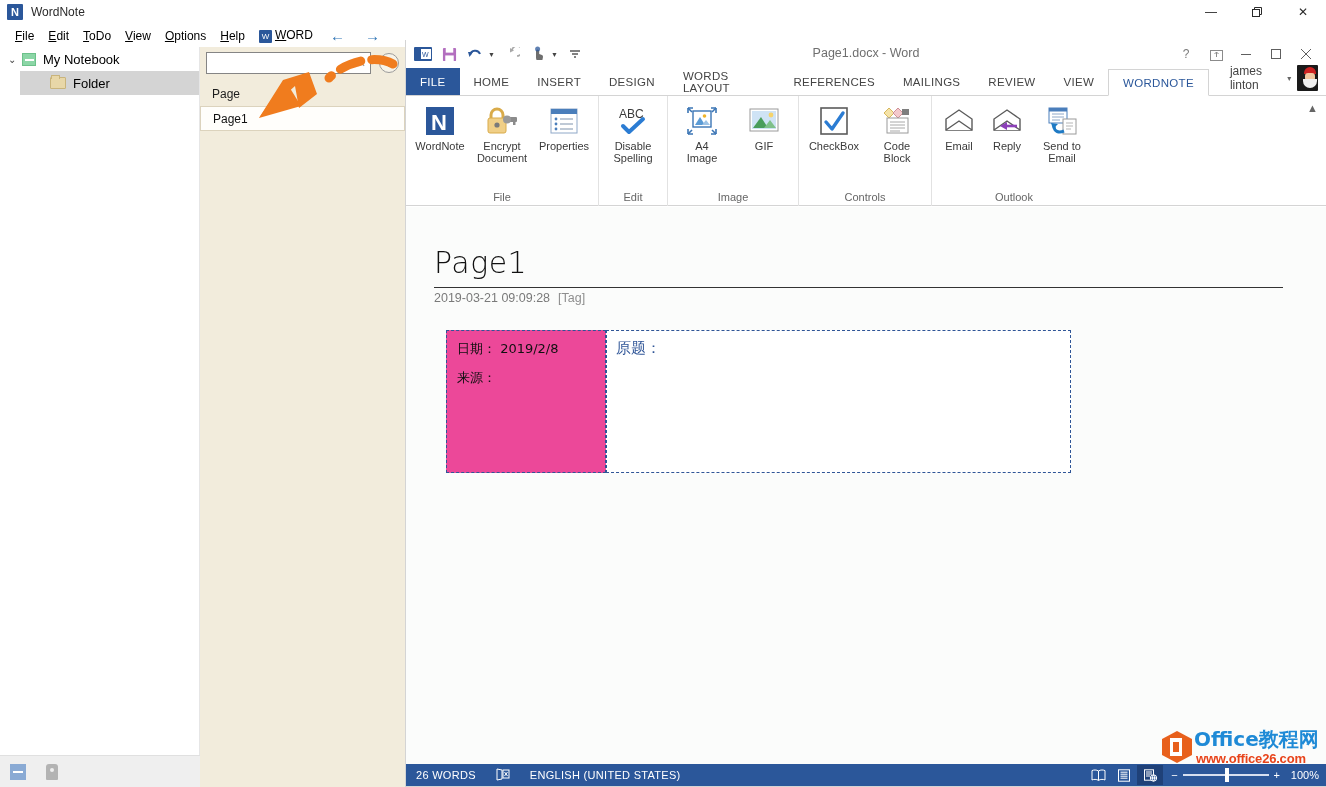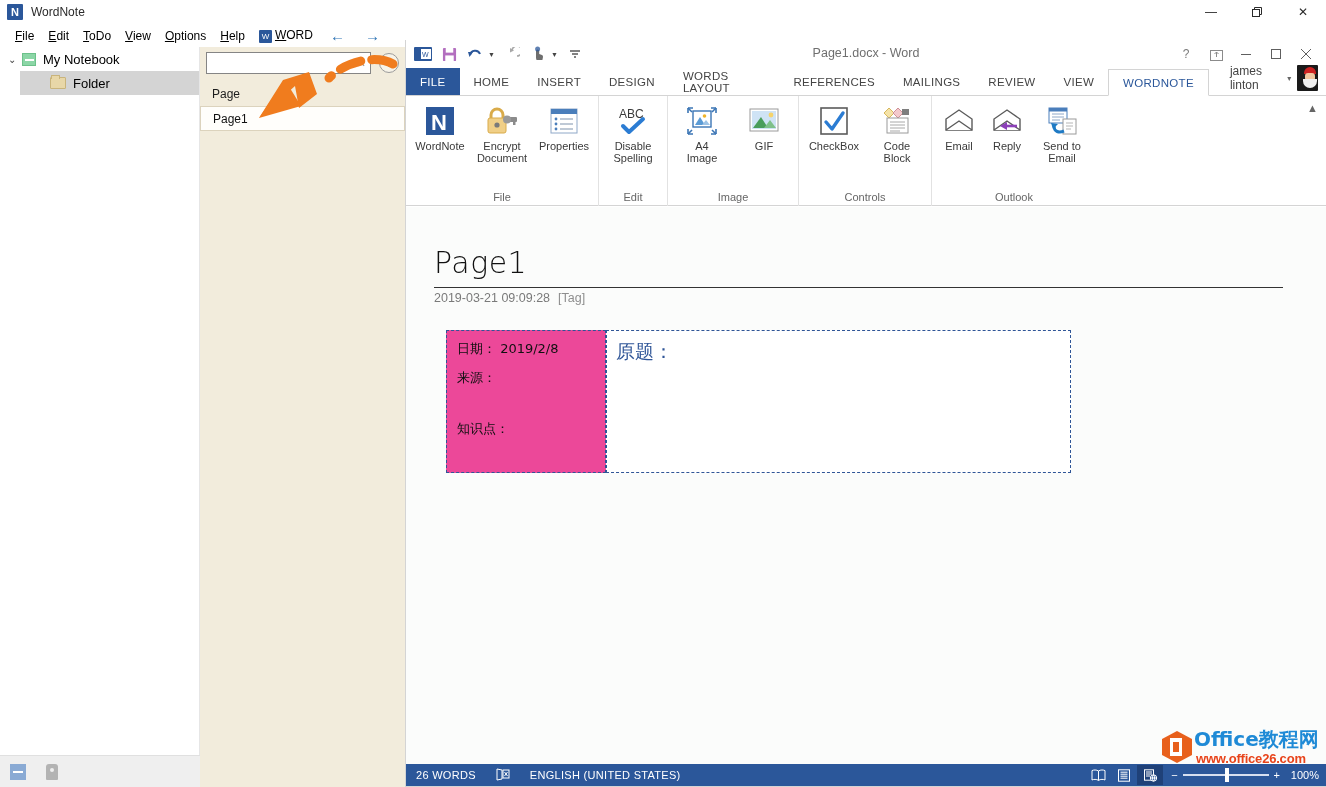--- a/index.html
+++ b/index.html
@@ -189,21 +189,21 @@
   .tbl-row { display:flex; }
   .cell {
     border:1px dashed #2f5597; position:relative; background:#fff;
   }
   .c-meta { width:160px; height:143px; background:#ec4899; }
   .c-meta .line { font-size:13px; color:#101010; padding-left:10px; font-family:"DejaVu Sans",sans-serif; }
   .c-orig { width:465px; height:143px; }
   .c-cause { width:160px; height:221px; }
   .c-ans { width:465px; height:221px; }
   .bigtxt {
-    font-size:19px; color:#2f5597; padding:8px 0 0 9px;
+    font-size:15px; color:#2f5597; padding:8px 0 0 9px;
     font-family:"DejaVu Sans",sans-serif; font-weight:400;
   }
 
   .w-status {
     position:absolute; left:0; bottom:0; width:921px; height:22px;
     background:#2b579a; color:#fff; display:flex; align-items:center; font-size:11px;
   }
   .ws-item { padding:0 10px; letter-spacing:.3px; cursor:pointer; white-space:nowrap;}
   .ws-right { margin-left:auto; display:flex; align-items:center; padding-right:8px; gap:0; }
   .ws-vbtn {
@@ -556,21 +556,20 @@
       <div class="doc-rule"></div>
       <div class="doc-meta">
         <span>2019-03-21 09:09:28</span><span class="tag">[Tag]</span>
       </div>
 
       <div class="tbl">
         <div class="tbl-row">
           <div class="cell c-meta">
             <div class="line" style="padding-top:9px;">日期： 2019/2/8</div>
             <div class="line" style="padding-top:11px;">来源：</div>
-            <div class="line" style="padding-top:33px;">知识点：</div>
           </div>
           <div class="cell c-orig">
             <div class="bigtxt">原题：</div>
           </div>
         </div>
       </div>
     </div>
 
     <div class="w-status">
       <span class="ws-item">26 WORDS</span>

